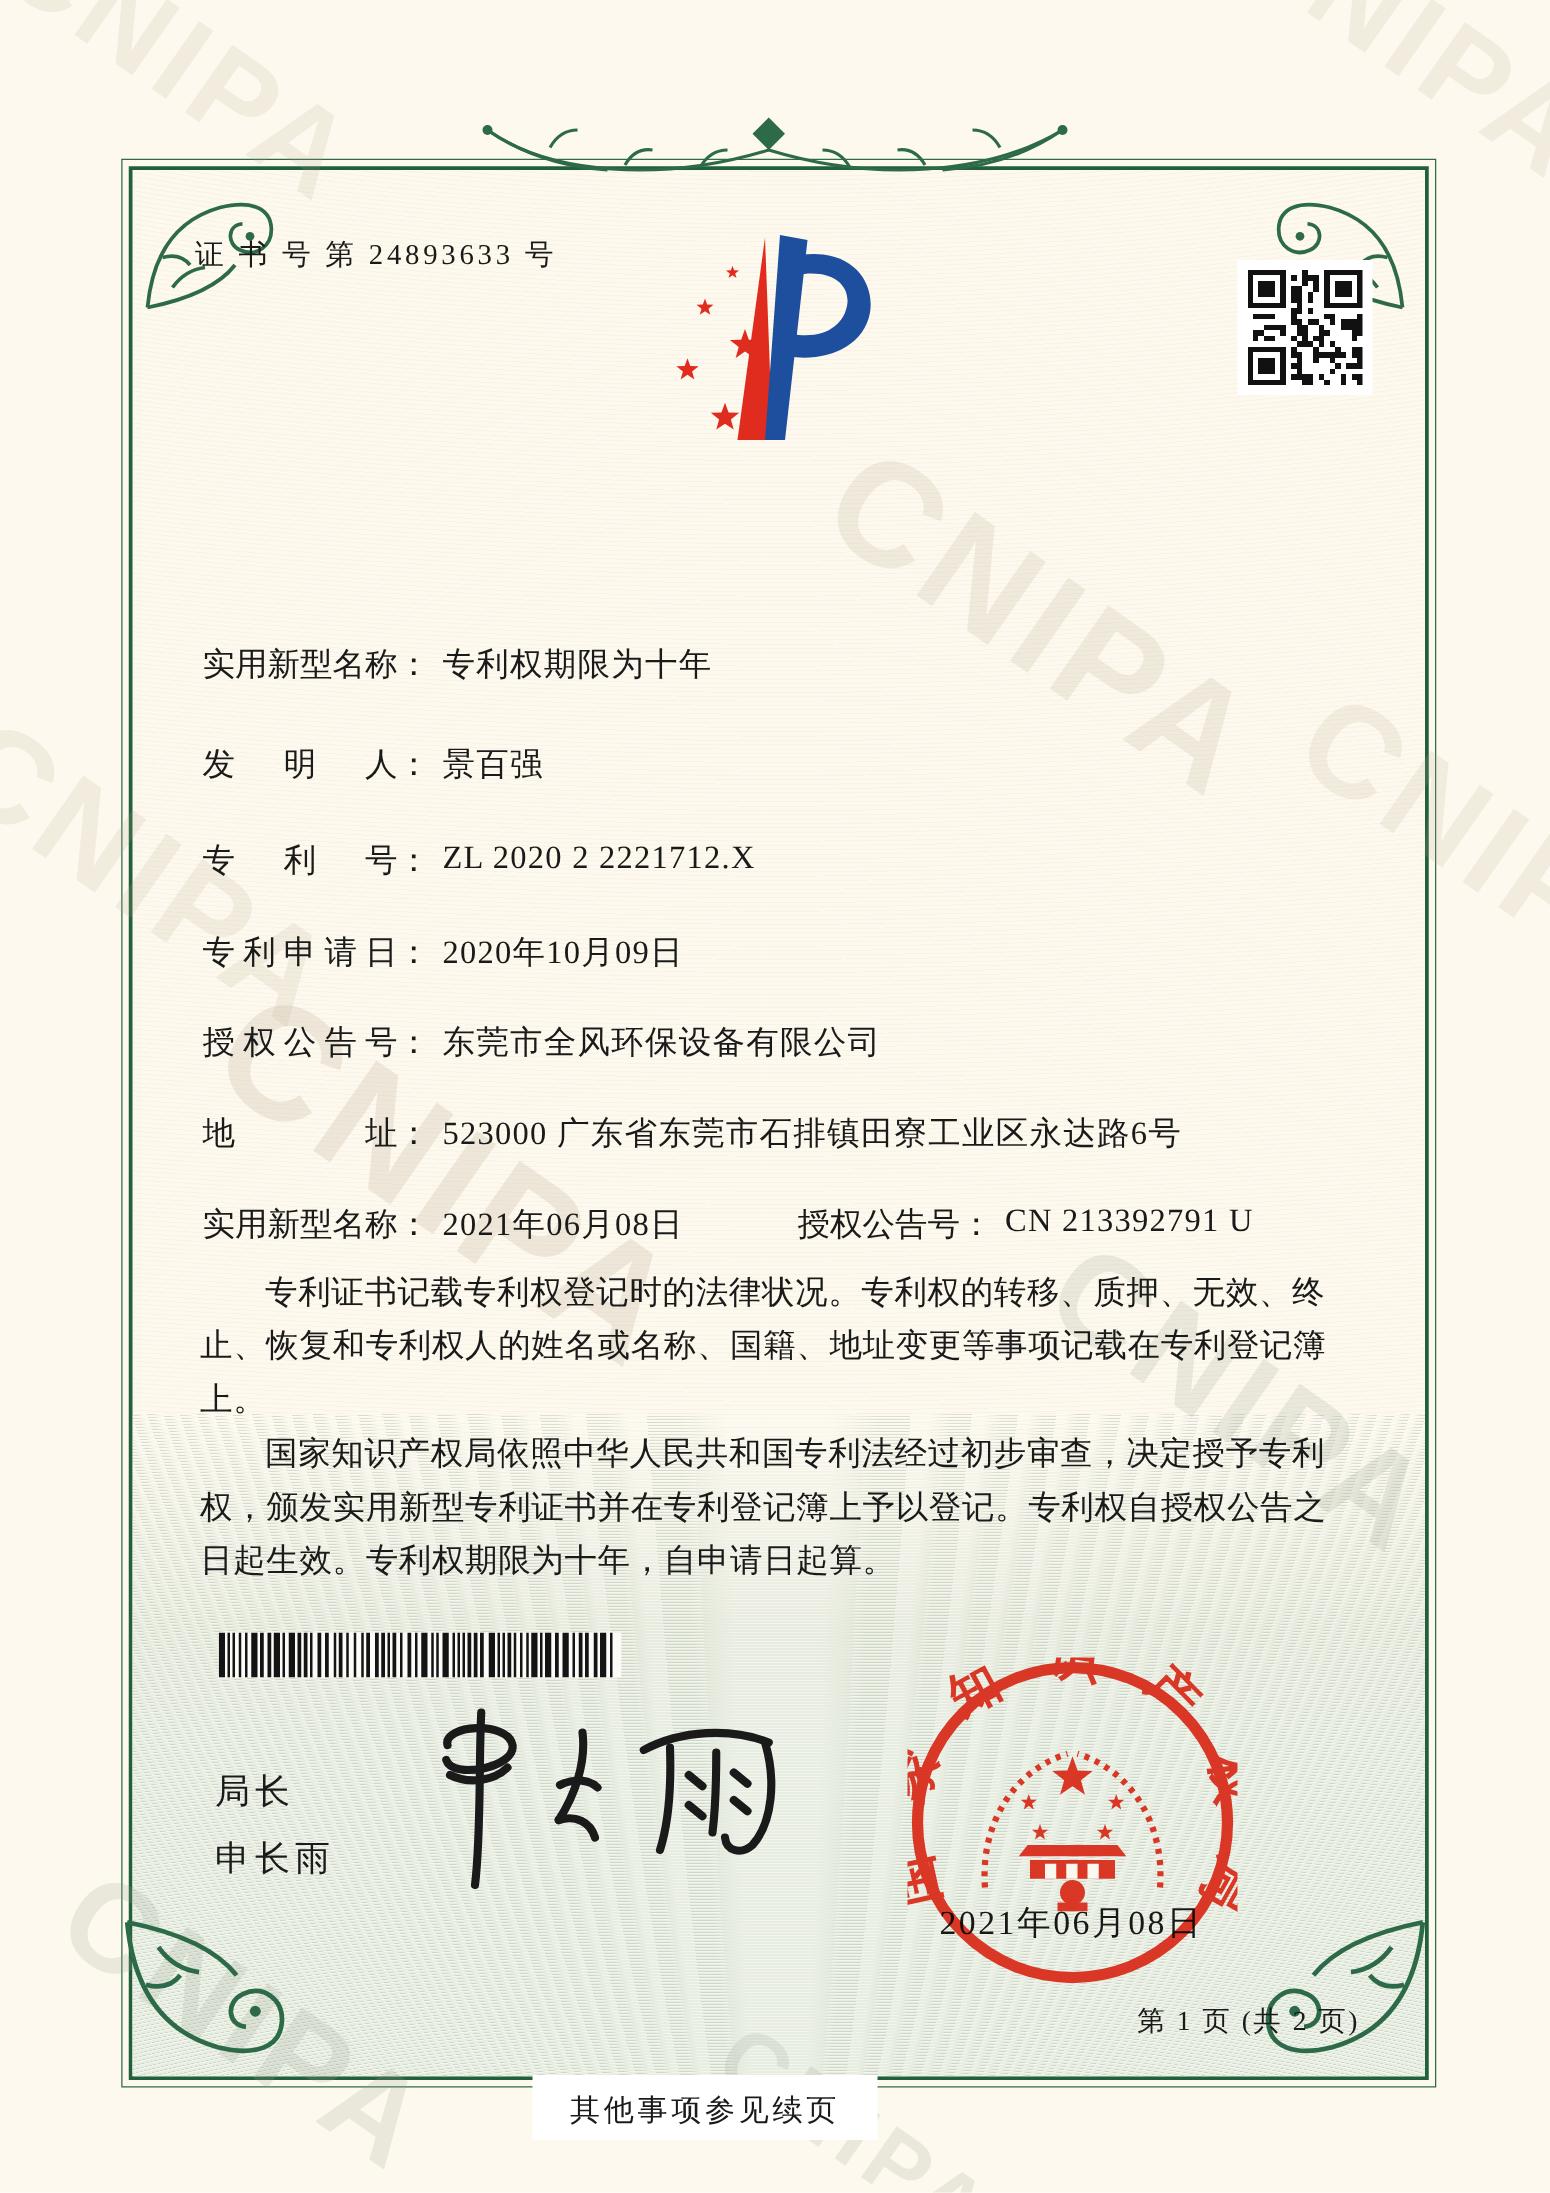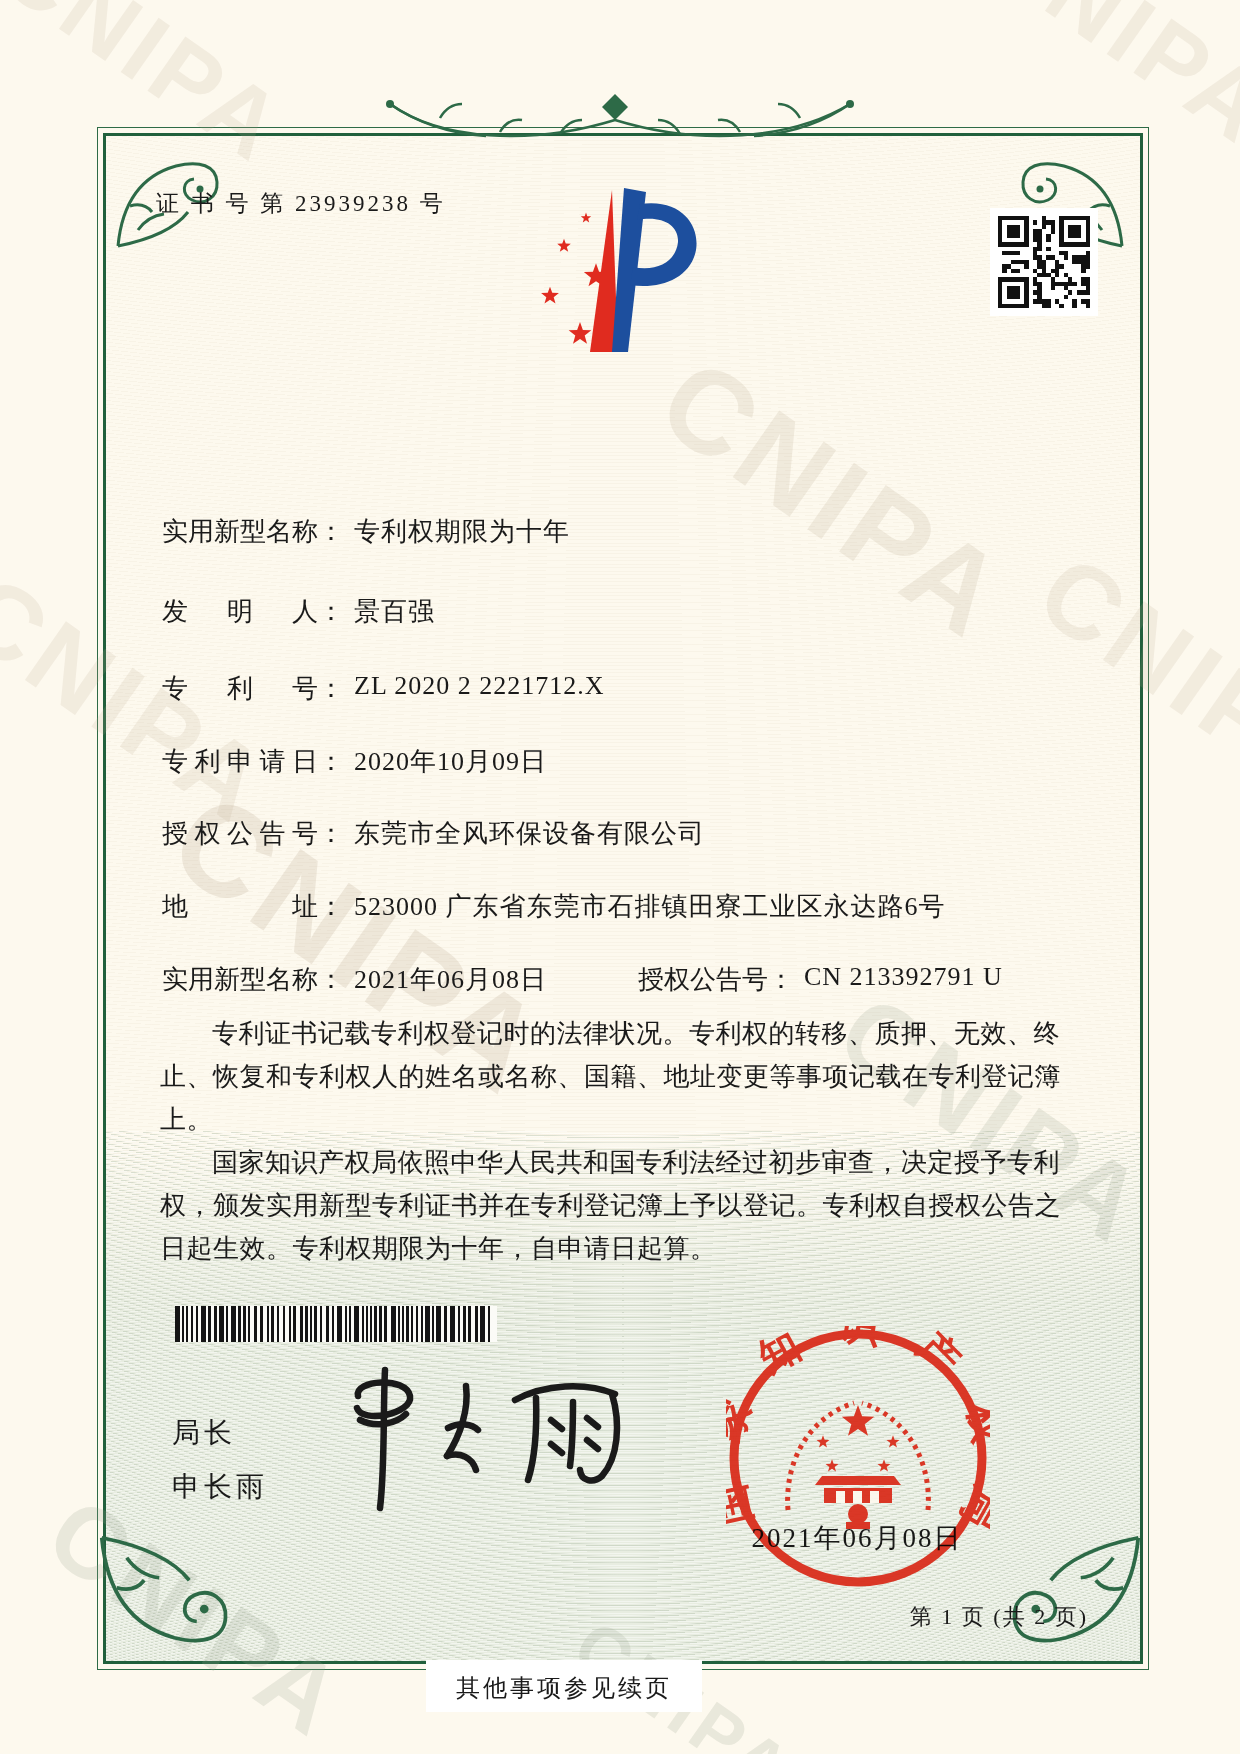--- a/index.html
+++ b/index.html
@@ -128,21 +128,21 @@
   </svg>
   <svg class="ornament corner c-br" viewBox="0 0 110 110">
     <g fill="none" stroke="#2d6a47" stroke-width="3">
       <path d="M6,104 C10,62 28,34 64,24 C88,18 104,24 105,40 C106,55 93,64 80,58 C69,53 70,38 82,37"></path>
       <path d="M6,104 C36,98 62,88 76,70"></path>
       <path d="M26,88 q10,-14 26,-16 M18,64 q14,-4 22,6"></path>
     </g>
     <circle cx="88" cy="47" r="3.5" fill="#2d6a47"></circle>
   </svg>
 
-  <div class="cert-no">证 书 号 第 23939238 号</div>
+  <div class="cert-no">证 书 号 第 24893633 号</div>
 
   <svg class="logo" viewBox="0 0 185 178">
     <defs>
       <path id="lstar" d="M0,-17 L4.1,-5.7 L16.2,-5.3 L6.7,2.2 L10,13.8 L0,7 L-10,13.8 L-6.7,2.2 L-16.2,-5.3 L-4.1,-5.7 Z"></path>
     </defs>
     <g fill="#e02b1f">
       <use href="#lstar" transform="translate(66,36) scale(0.32)"></use>
       <use href="#lstar" transform="translate(44,64) scale(0.42)"></use>
       <use href="#lstar" transform="translate(76,94) scale(0.75)"></use>
       <use href="#lstar" transform="translate(30,114) scale(0.55)"></use>

